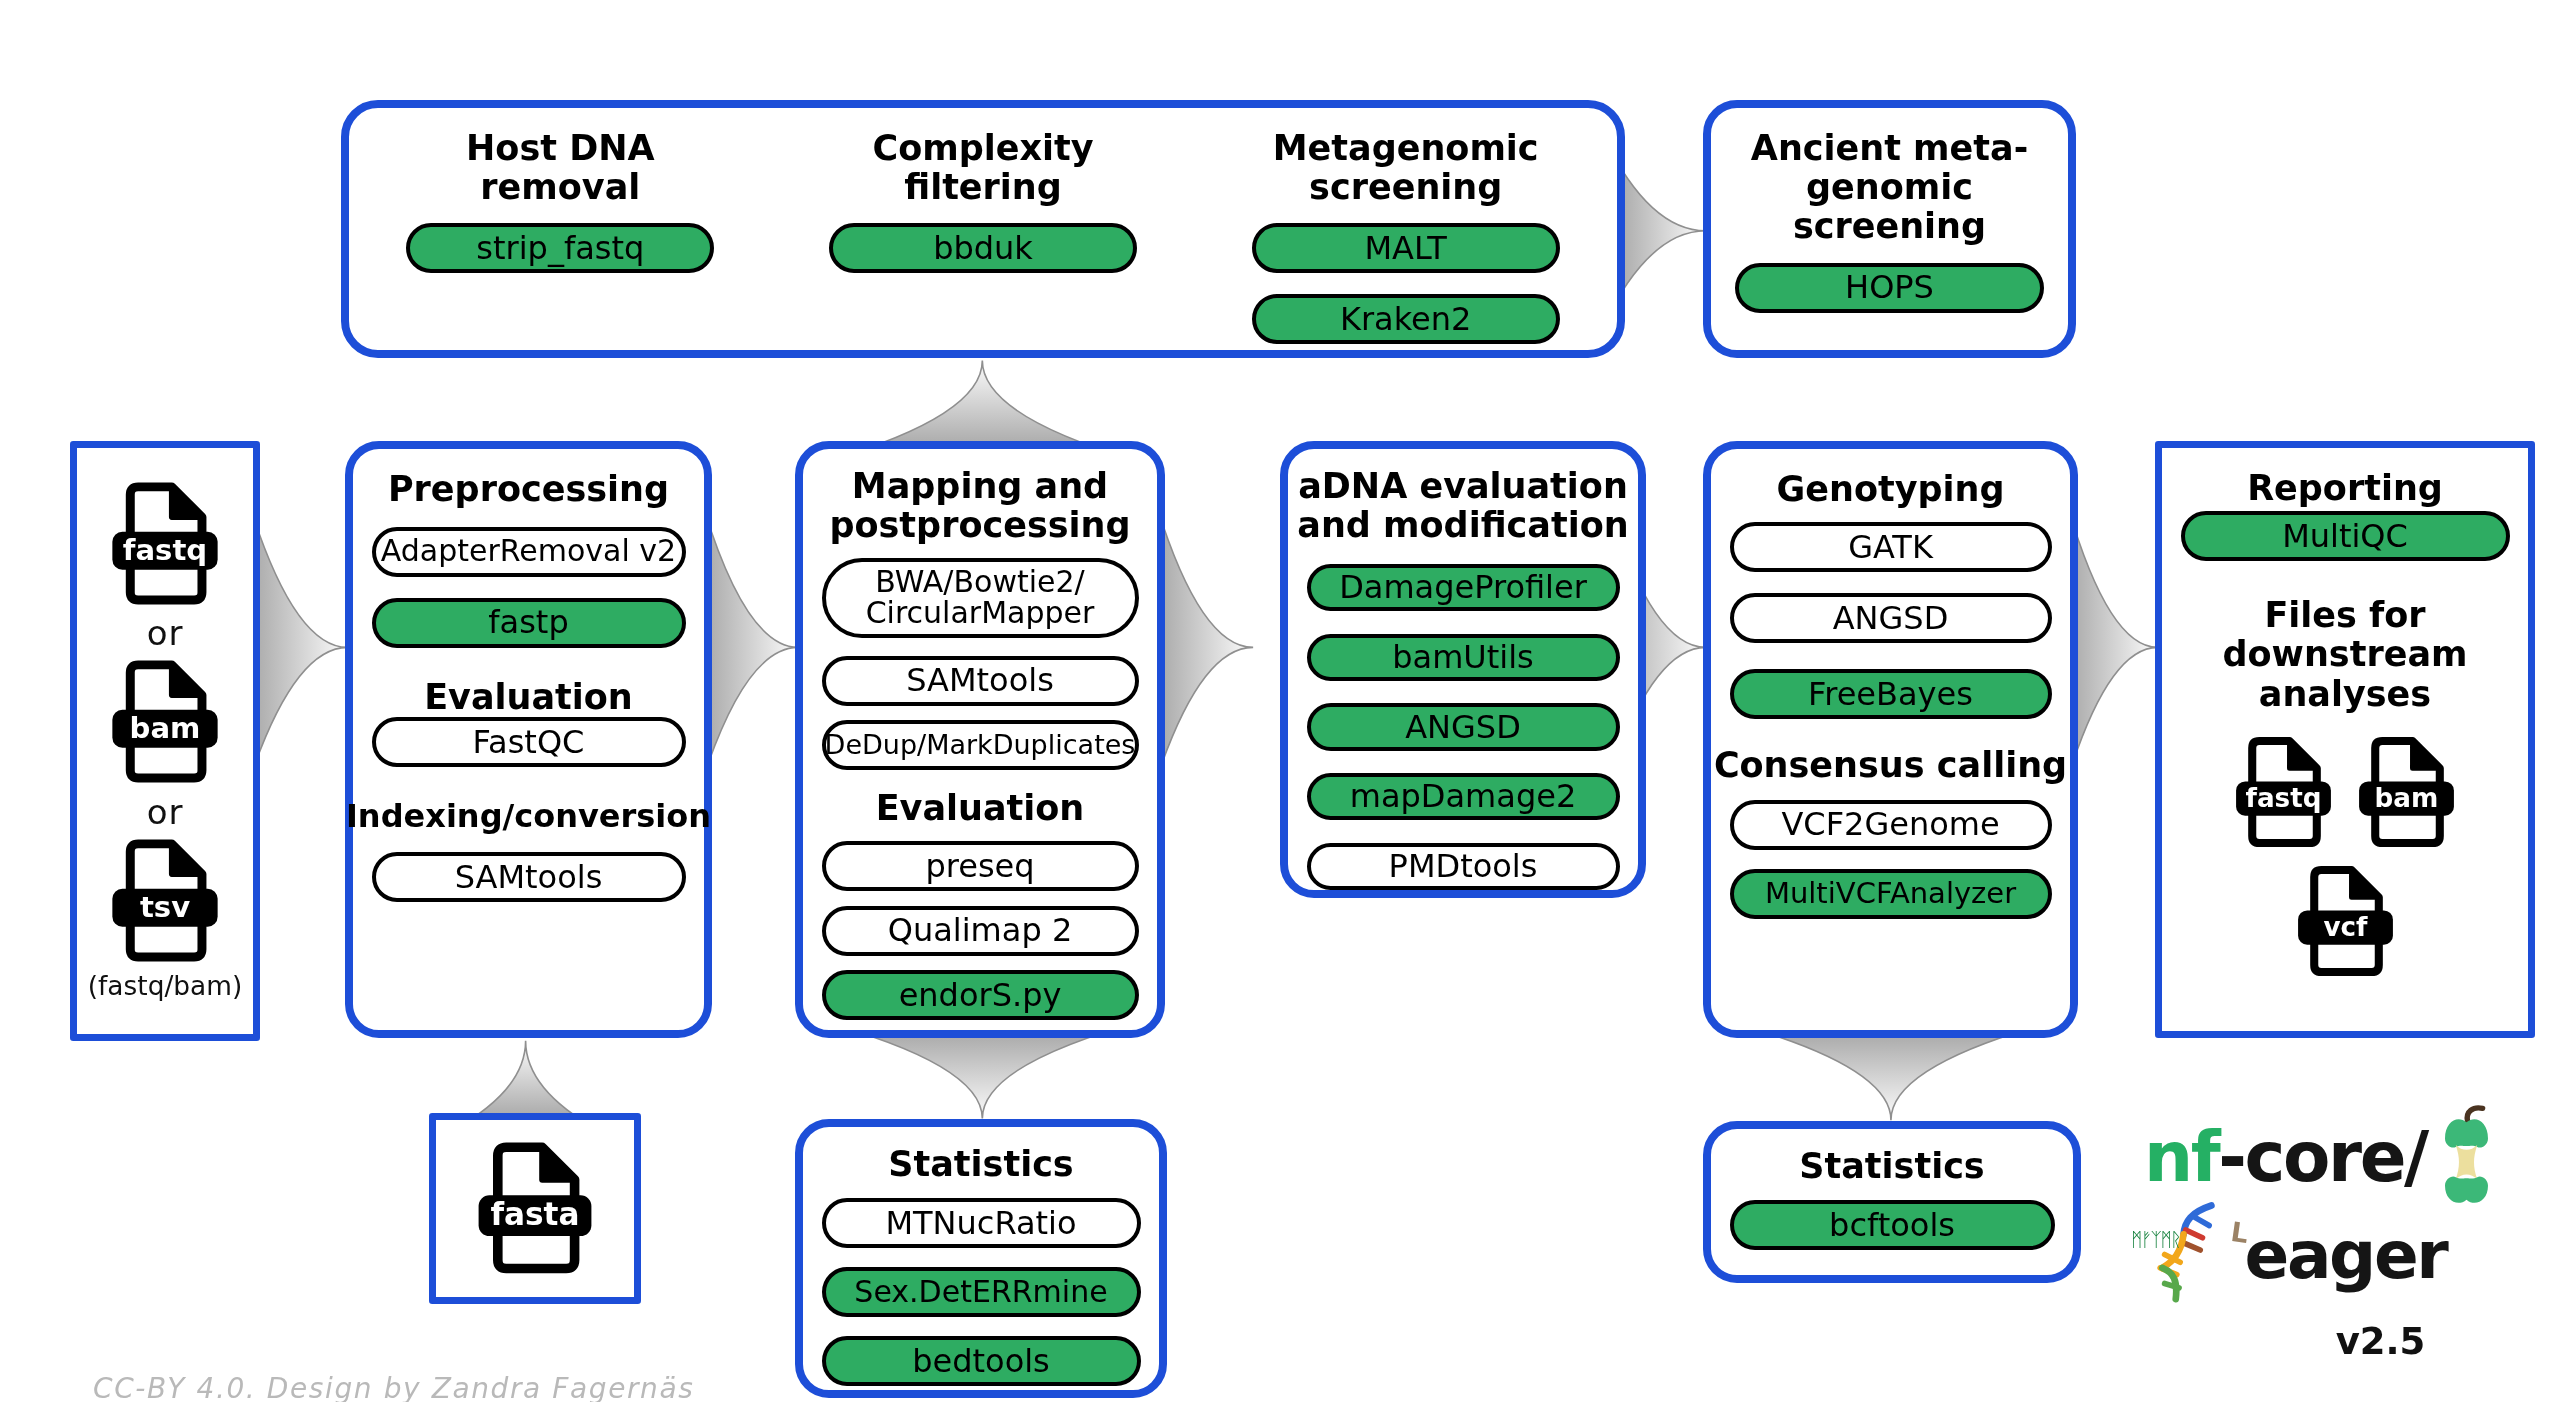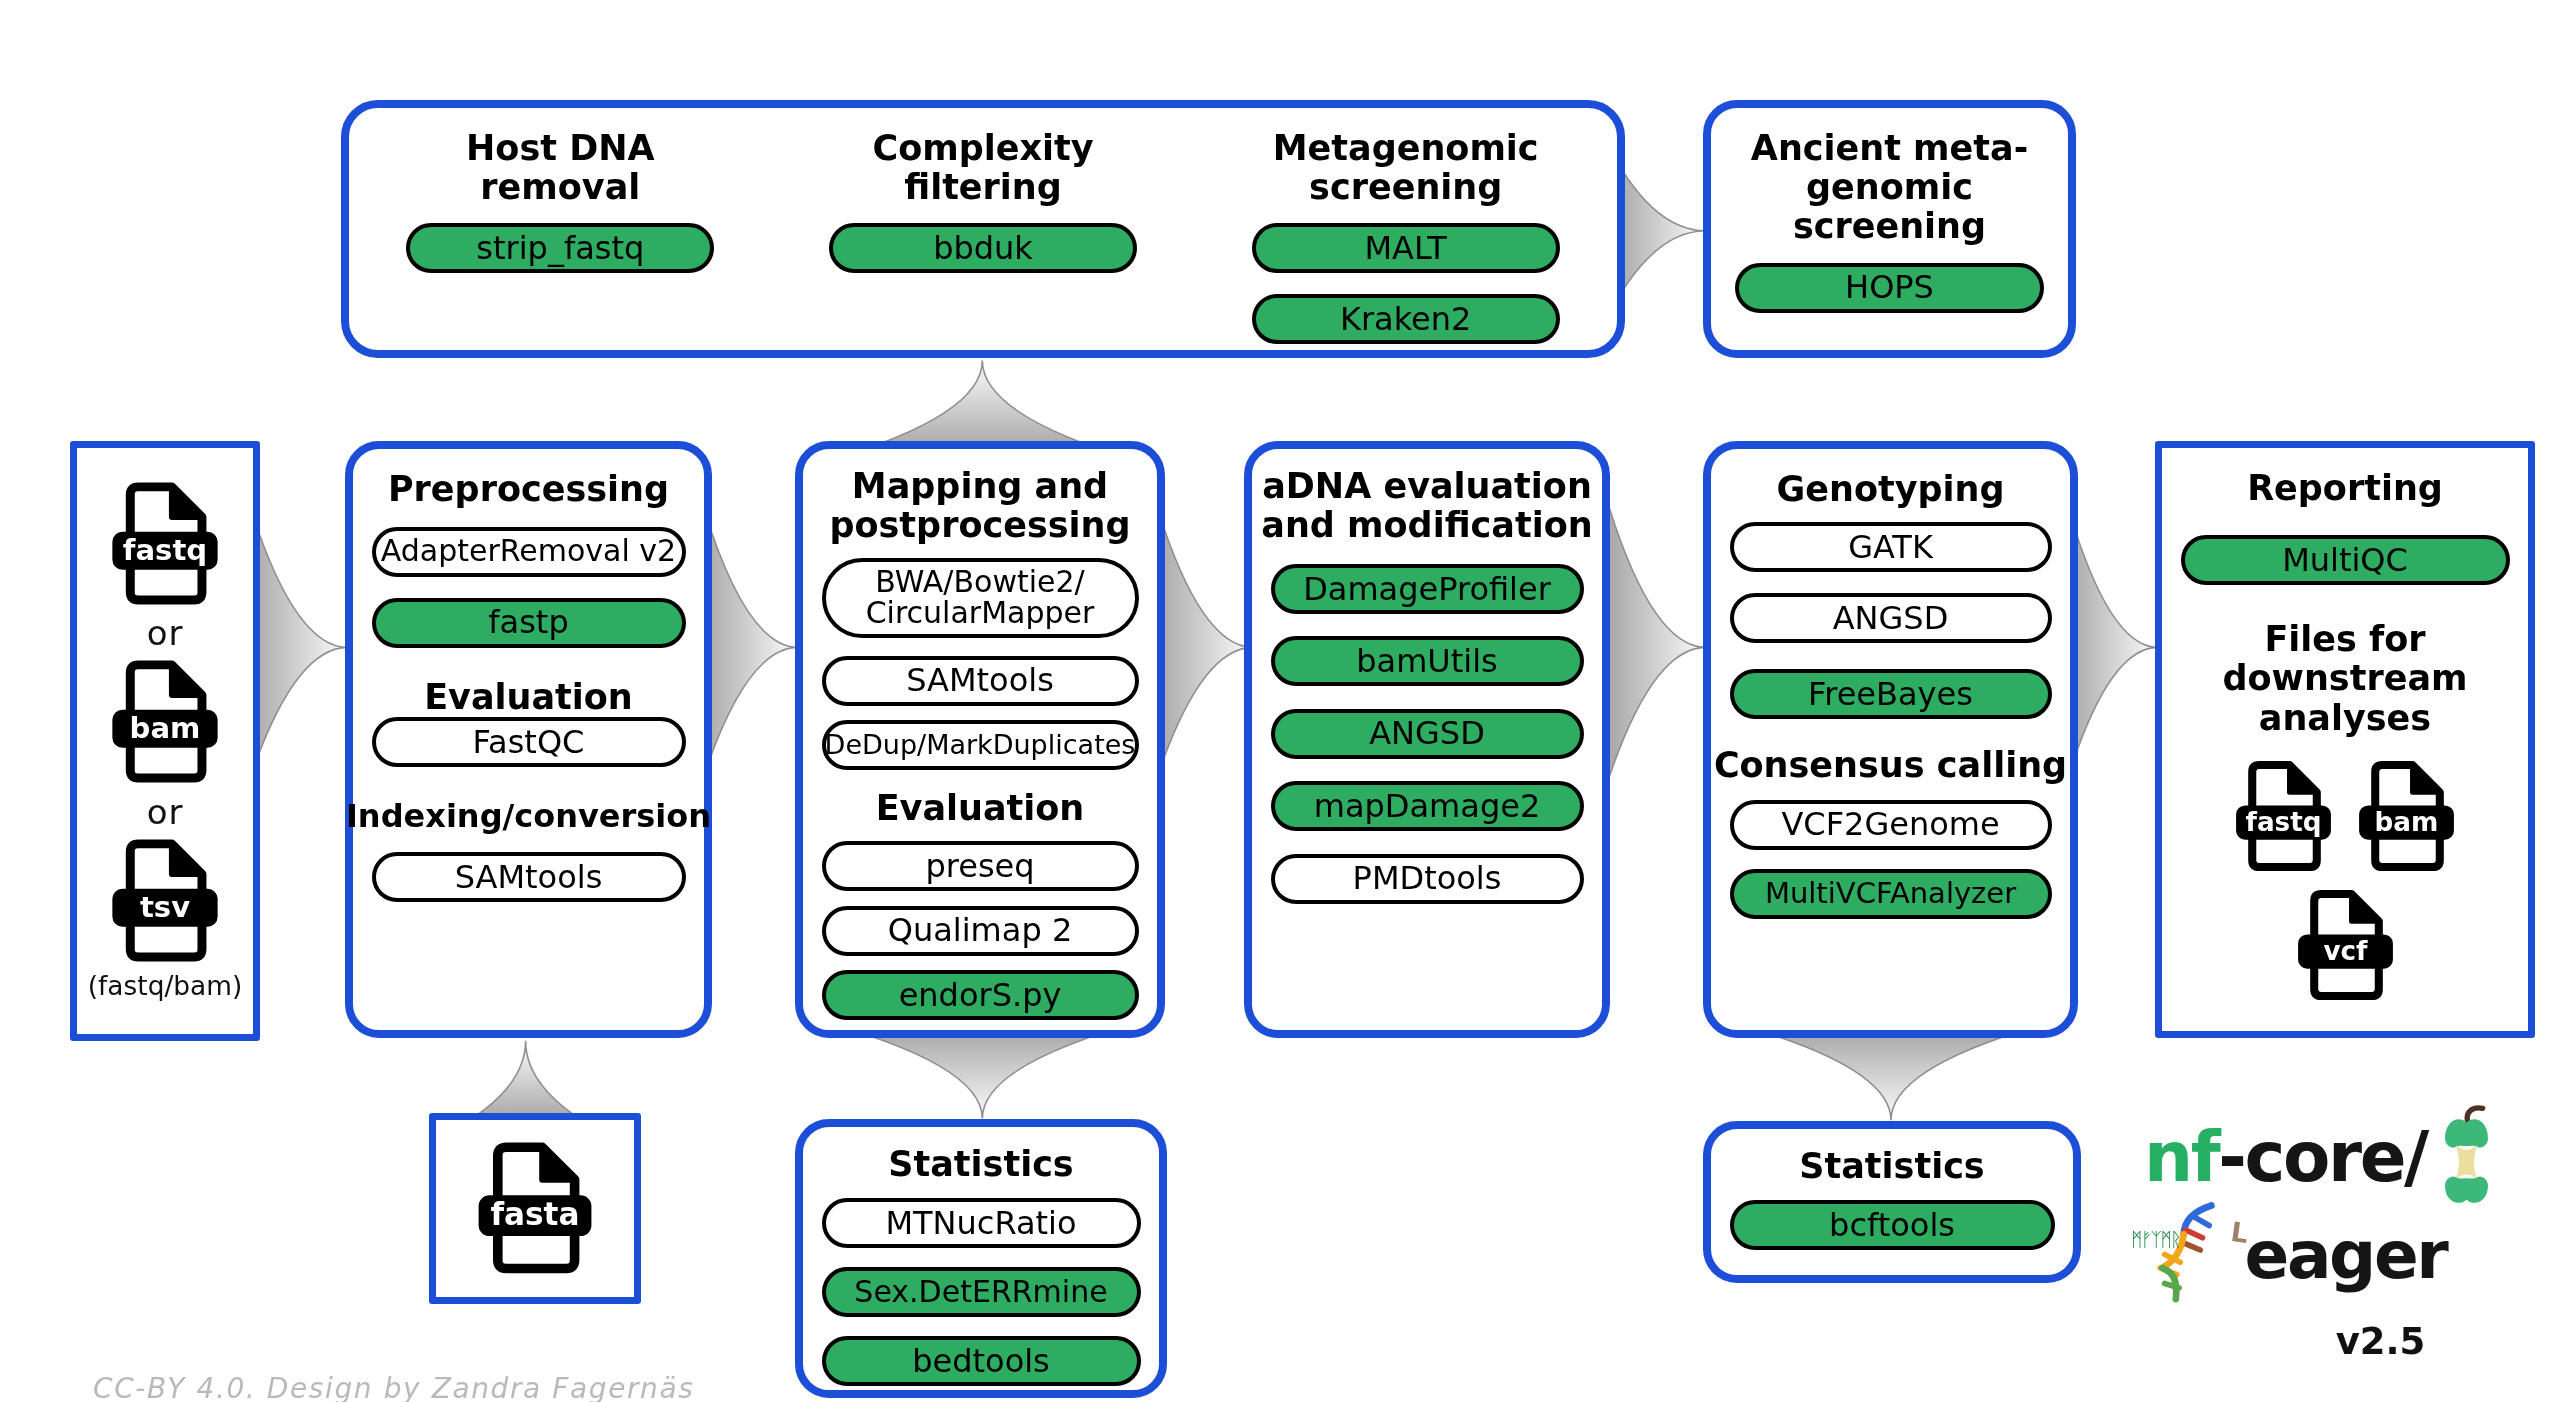--- a/index.html
+++ b/index.html
@@ -156,21 +156,21 @@
     <div class="pill tall fz38" style="margin-top:13px;">BWA/Bowtie2/
 CircularMapper</div>
     <div class="pill" style="margin-top:17.6px;">SAMtools</div>
     <div class="pill fz34" style="margin-top:14.4px;">DeDup/MarkDuplicates</div>
     <div class="hdr" style="margin-top:19px;">Evaluation</div>
     <div class="pill" style="margin-top:13px;">preseq</div>
     <div class="pill" style="margin-top:14.4px;">Qualimap 2</div>
     <div class="pill green" style="margin-top:14.4px;">endorS.py</div>
   </div>
 
-  <div class="panel" style="left:1244px; top:441px; width:366px; height:597px; padding-top:17.6px;">
+  <div class="panel" style="left:1280px; top:441px; width:366px; height:457px; padding-top:17.6px;">
     <div class="hdr">aDNA evaluation
 and modification</div>
     <div class="pill green" style="margin-top:19px;">DamageProfiler</div>
     <div class="pill green" style="margin-top:22.4px;">bamUtils</div>
     <div class="pill green" style="margin-top:22.4px;">ANGSD</div>
     <div class="pill green" style="margin-top:22.4px;">mapDamage2</div>
     <div class="pill" style="margin-top:22.4px;">PMDtools</div>
   </div>
 
   <div class="panel" style="left:1703px; top:441px; width:375px; height:597px; padding-top:21px;">
@@ -178,21 +178,21 @@
     <div class="pill" style="margin-top:13px;">GATK</div>
     <div class="pill" style="margin-top:21px;">ANGSD</div>
     <div class="pill green" style="margin-top:26px;">FreeBayes</div>
     <div class="hdr" style="margin-top:27px;">Consensus calling</div>
     <div class="pill" style="margin-top:14.4px;">VCF2Genome</div>
     <div class="pill fz36 green" style="margin-top:19px;">MultiVCFAnalyzer</div>
   </div>
 
   <div class="panel sq" style="left:2155px; top:441px; width:380px; height:597px; padding-top:21px;">
     <div class="hdr">Reporting</div>
-    <div class="pill green" style="margin-top:27px;text-align:right;">MultiQC</div>
+    <div class="pill green" style="margin-top:3px;text-align:right;">MultiQC</div>
     <div class="hdr" style="margin-top:35px;">Files for downstream
 analyses</div>
     <div class="icons-row" style="margin-top:22.4px;">
       <svg class="file-icon" width="101" height="113" viewBox="0 0 100 112">
         <path class="doc" d="M26,5 H56 L83,32 V99 Q83,106 76,106 H26 Q19,106 19,99 V12 Q19,5 26,5 Z"></path>
         <path class="fold" d="M56,5 L56,32 H83 Z"></path>
         <rect class="band" x="3" y="45" width="94" height="34" rx="9"></rect>
         <text class="flabel" x="50" y="70">fastq</text>
       </svg>
       <svg class="file-icon" width="101" height="113" viewBox="0 0 100 112">

